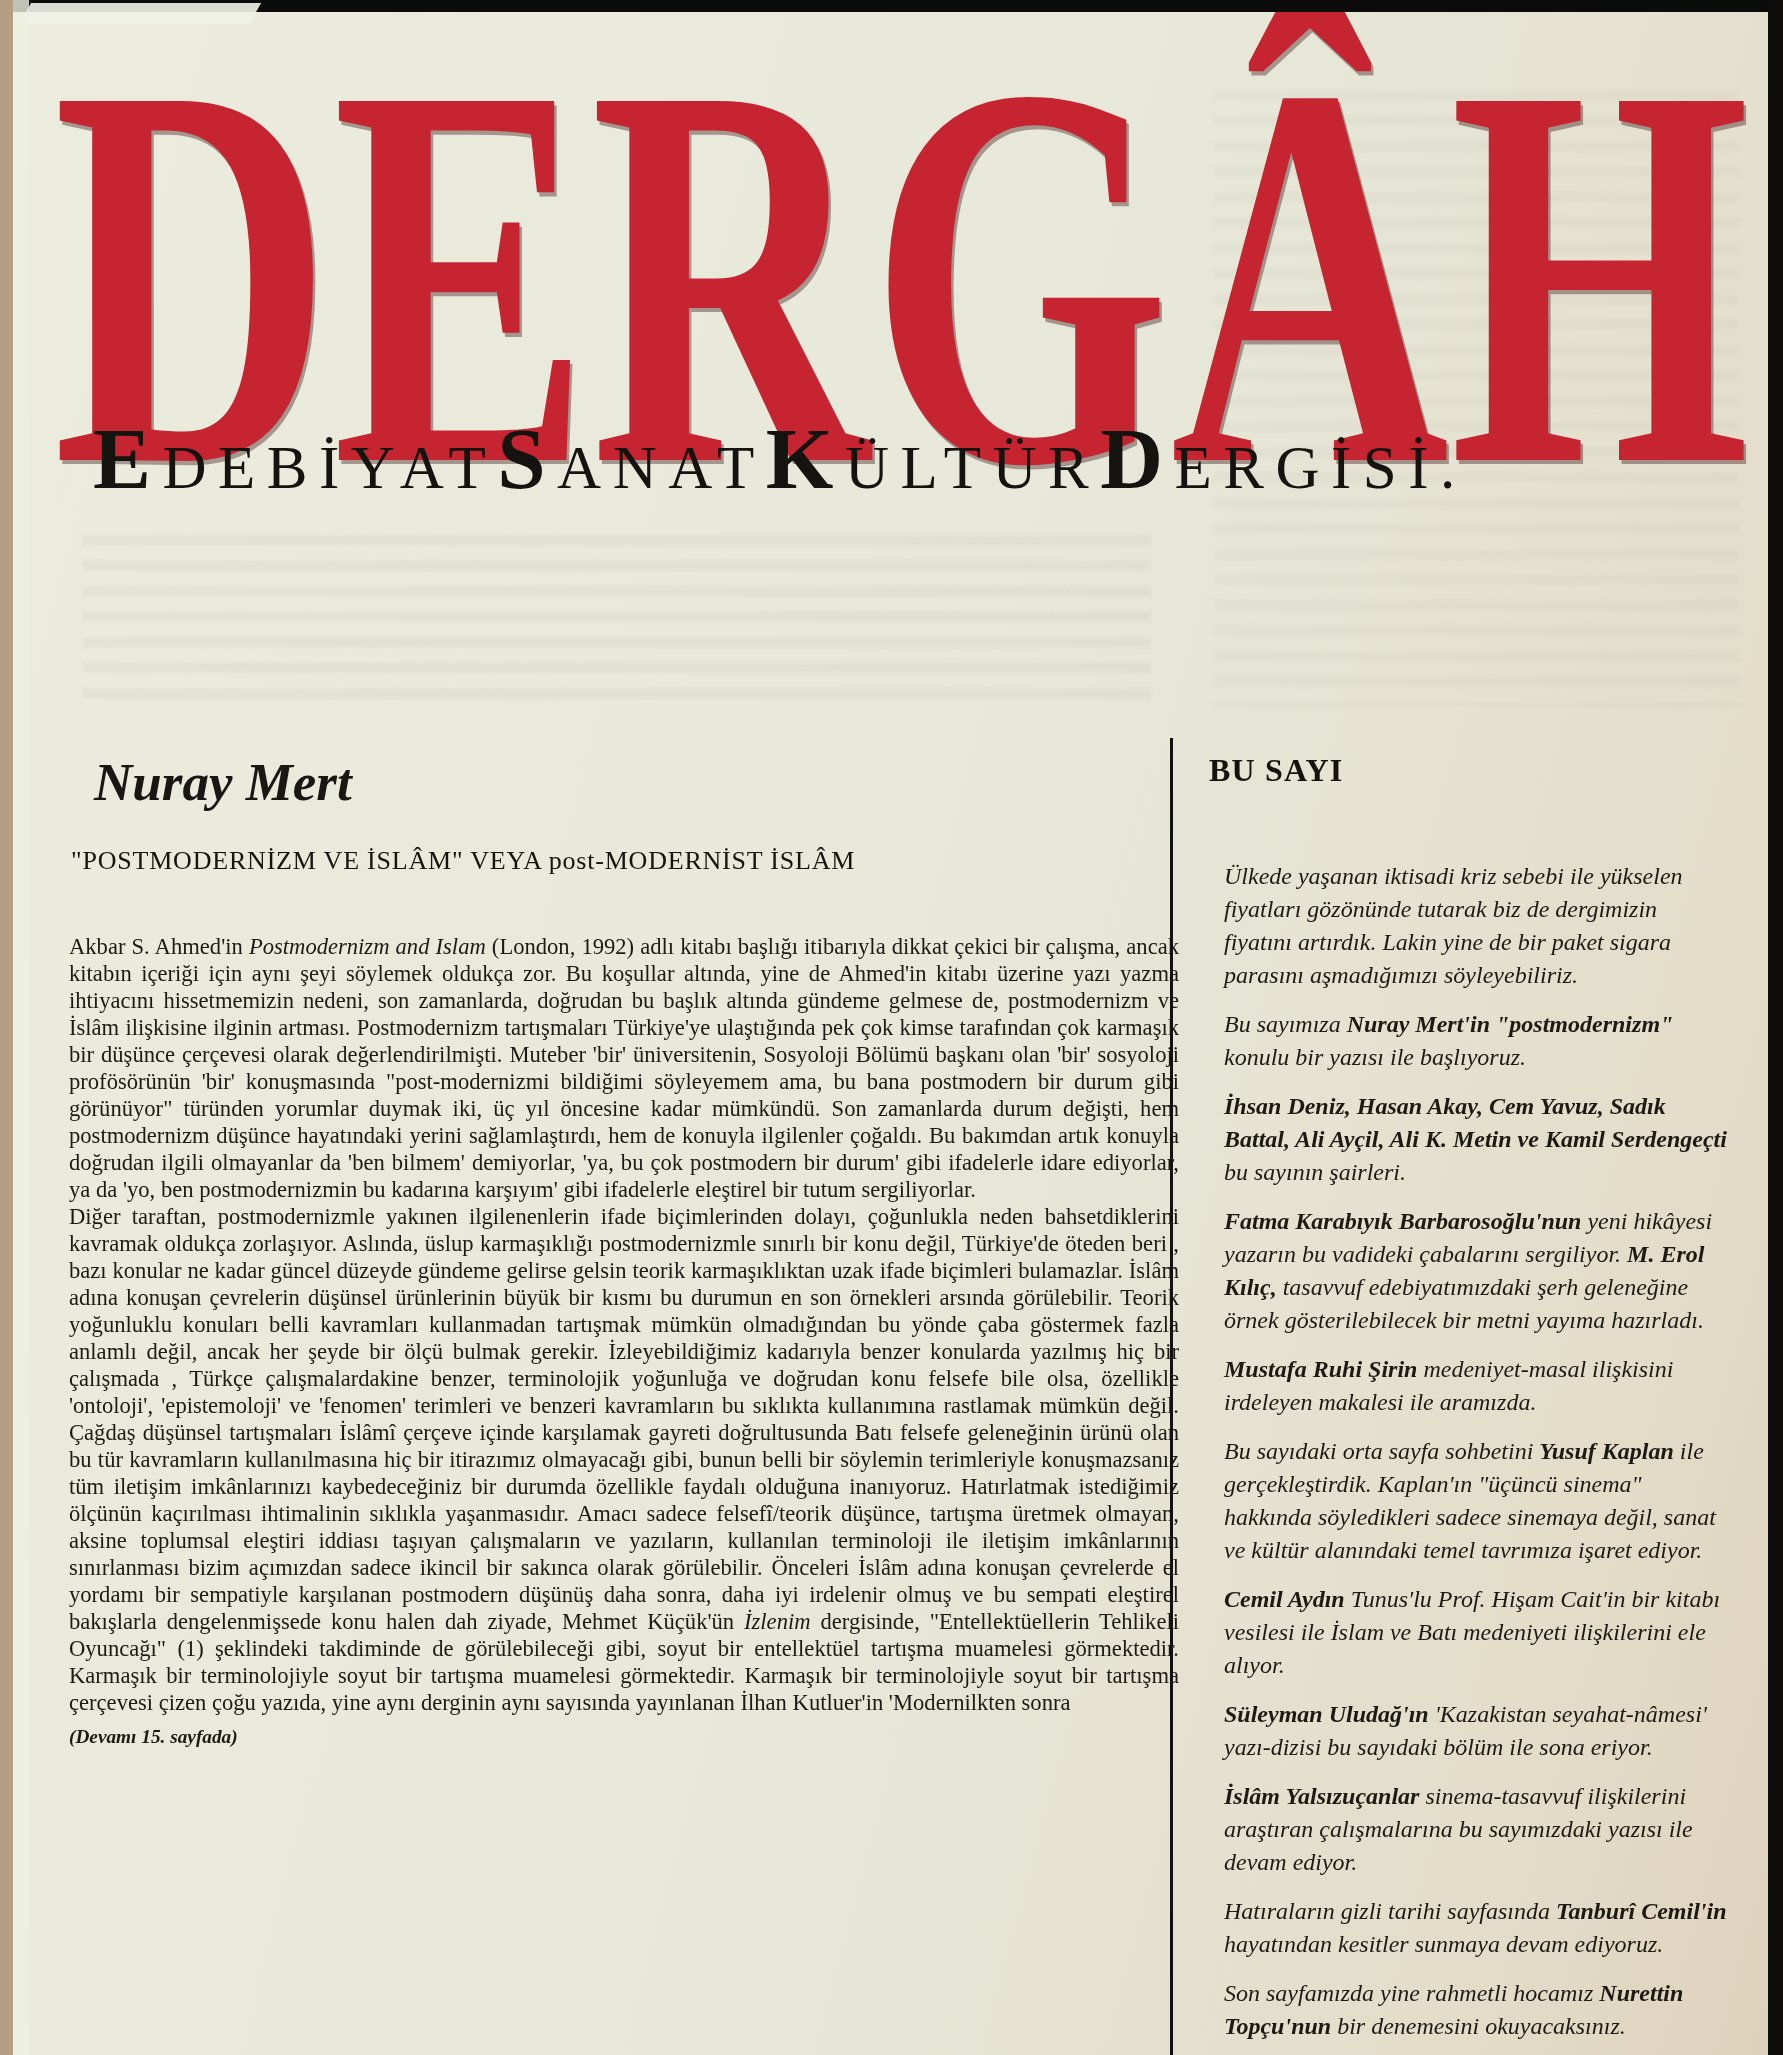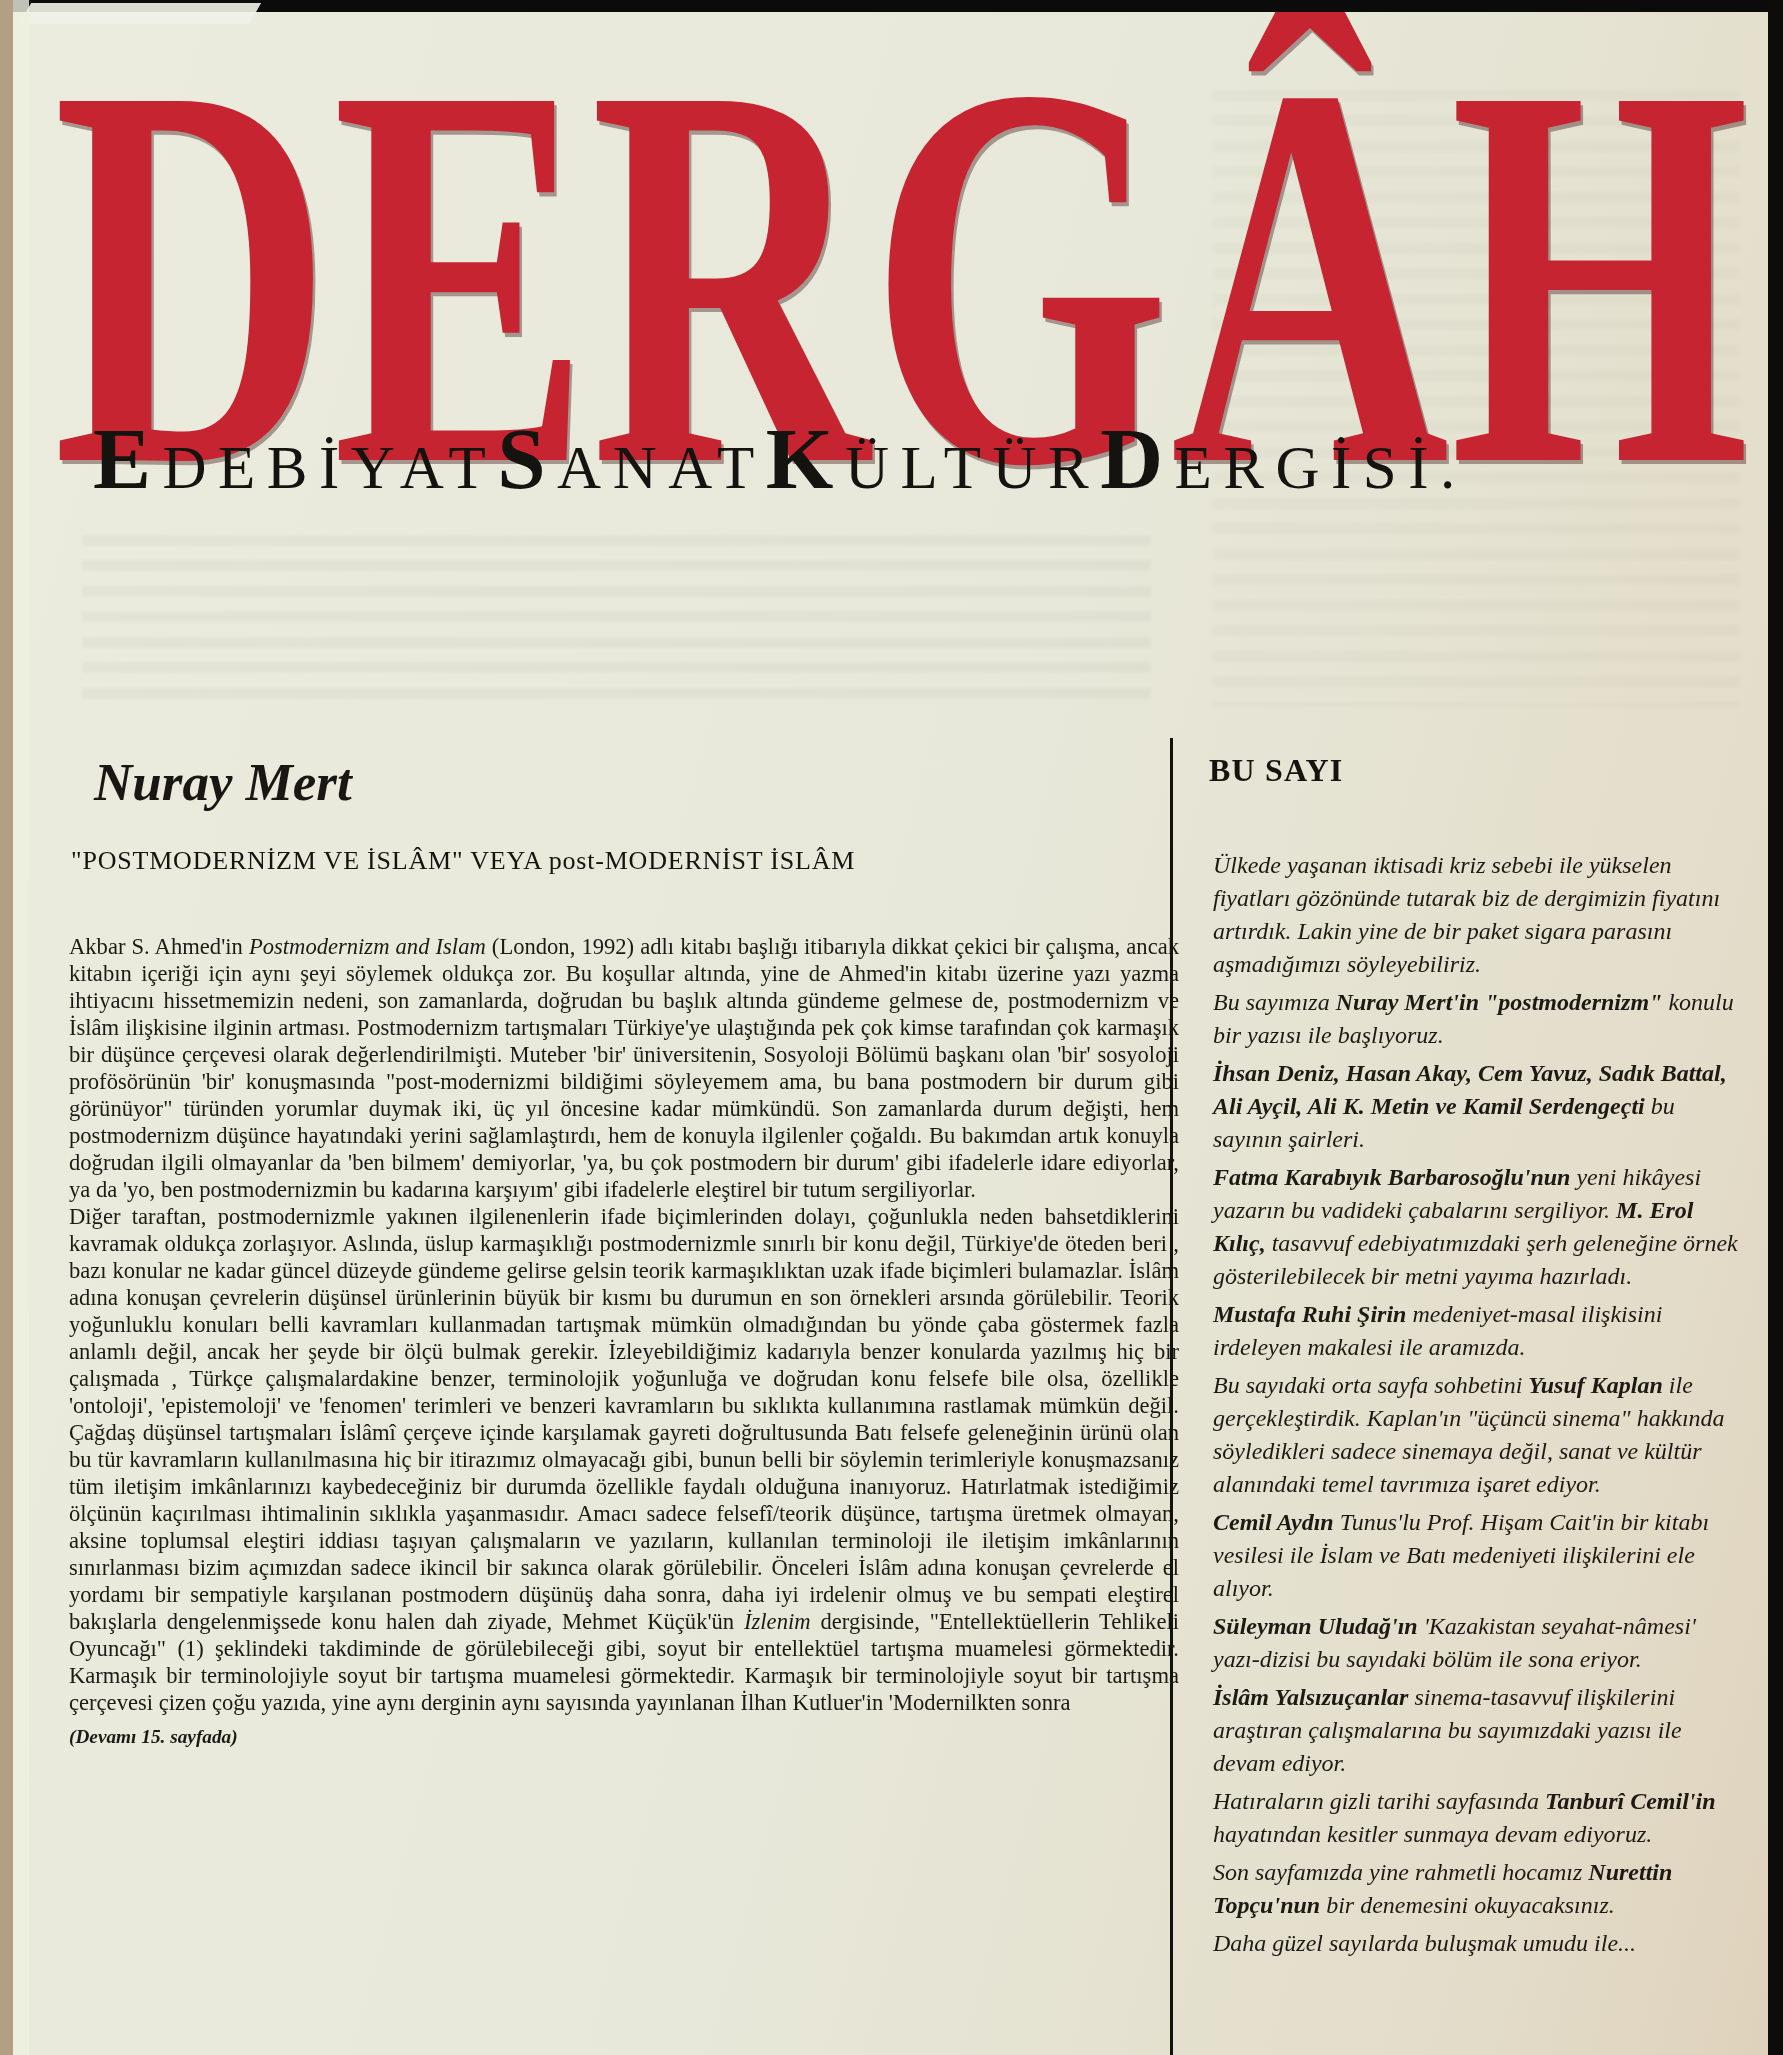--- a/index.html
+++ b/index.html
@@ -29,21 +29,21 @@
   .author{position:absolute;left:70px;top:752px;font-style:italic;font-weight:700;font-size:53px;color:#191613;margin-left:24px;}
   .article-title{position:absolute;left:71px;top:846px;font-size:26px;letter-spacing:0.8px;color:#16140f;}
   .article-body{position:absolute;left:69px;top:933px;width:1110px;font-size:22.6px;line-height:27px;
         text-align:justify;color:#1c1a15;}
   .article-body p{margin:0;}
   .continuation{display:block;font-style:italic;font-weight:700;font-size:19.3px;margin-top:7.4px;padding-right:12.3px;}
   
   .divider-v{position:absolute;left:1170px;top:738px;width:2.9px;height:1369px;background:#121110;}
   .sidebar-heading{position:absolute;left:1209px;top:752px;font-size:32px;font-weight:700;letter-spacing:1.2px;color:#16130e;}
   .sidebar-body{position:absolute;left:1208px;top:844px;width:535px;font-style:italic;font-size:24px;line-height:33px;color:#1d1a14;}
-  .sidebar-body p{margin:5px;}
+  .sidebar-body p{margin:16px;}
 </style>
 </head>
 <body>
 
 <div class="page">
 
   <div class="ghost ghost-mid"></div>
   <div class="ghost ghost-side"></div>
 
   <div class="masthead-letters" id="masthead-letters">

